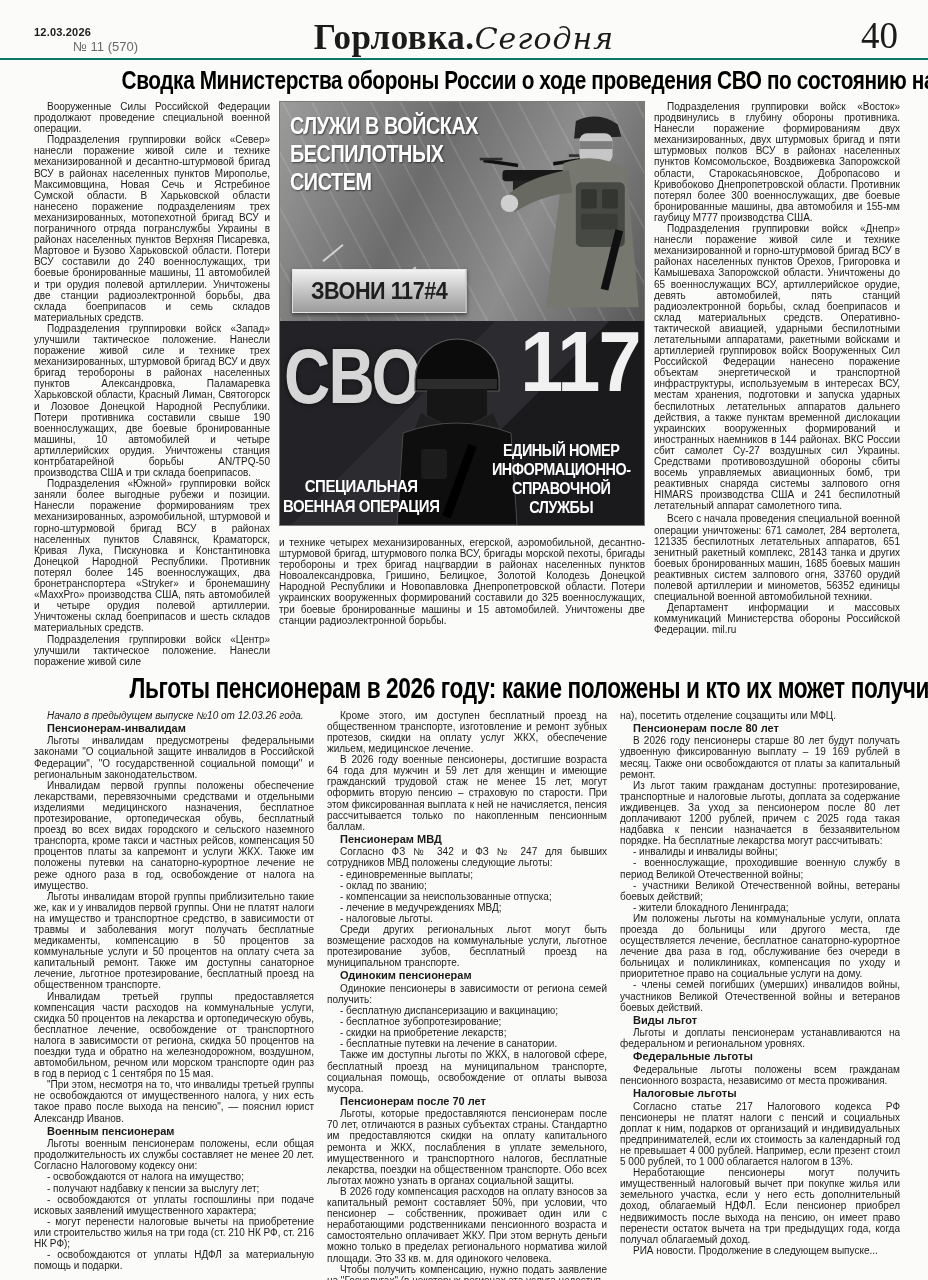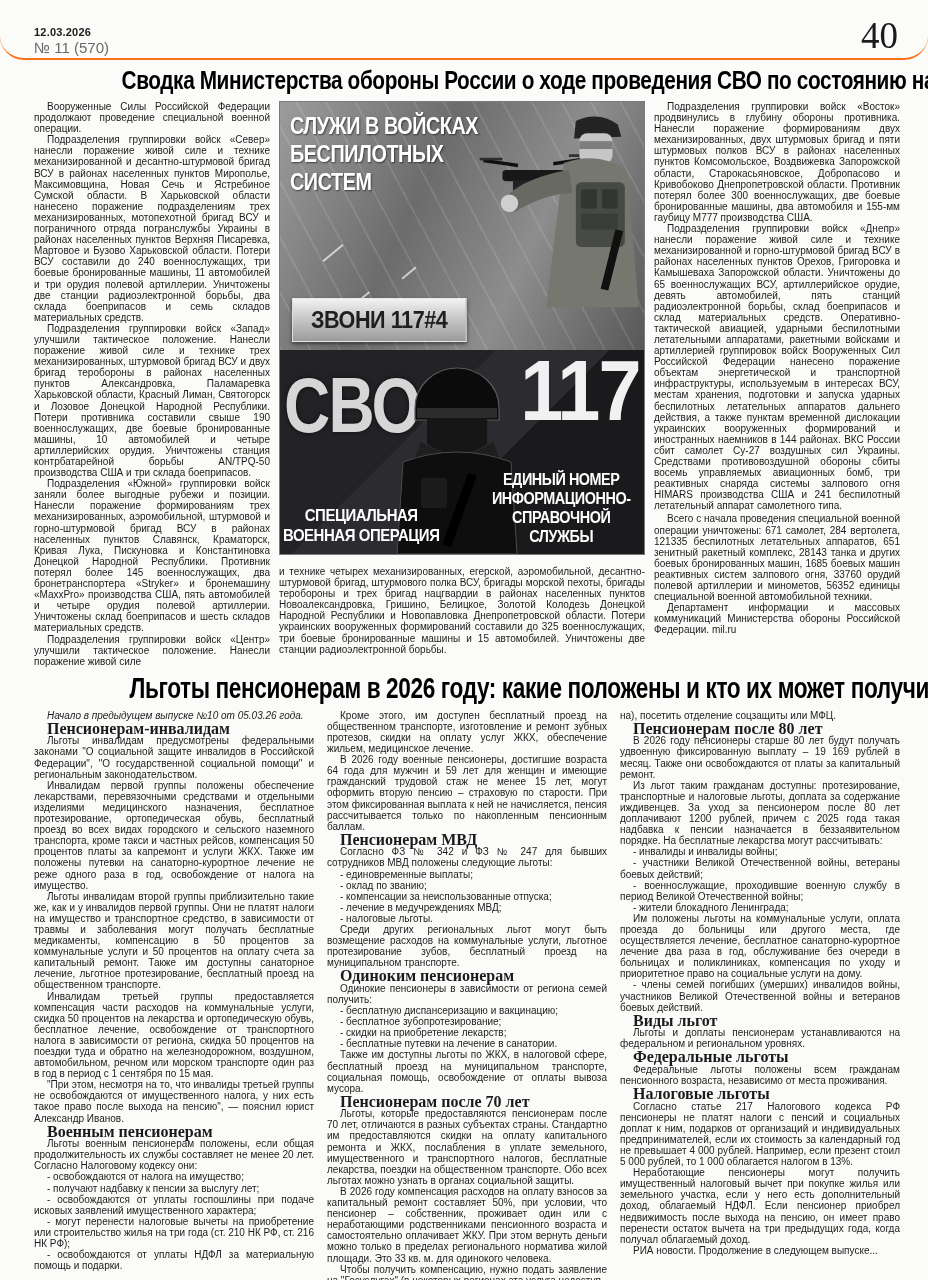--- a/index.html
+++ b/index.html
@@ -3,44 +3,44 @@
 <meta charset="utf-8">
 <style>
   * { box-sizing: border-box; }
   html,body { margin:0; padding:0; }
   body {
     width:928px; height:1280px; overflow:hidden;
     background:#fbfbf9; color:#1b1b1b;
     font-family:"Liberation Sans", sans-serif;
   }
   
-  .header { position:relative; height:60px; border-bottom:2px solid #f97316;border-radius:24px; }
+  .header { position:relative; height:60px; border-bottom:2px solid #0f766e; }
   .dateblock { position:absolute; left:34px; top:26px; }
   .date { font-size:11px; font-weight:bold; letter-spacing:.2px; }
-  .issue { font-size:15px; color:#6a6a6a; margin-top:1px; }
+  .issue { font-size:13px; color:#6a6a6a; margin-top:1px;margin-left:39px; }
   .masthead { position:absolute; left:0; right:0; top:18px; text-align:center; white-space:nowrap; }
   .mast-main { font-family:"Liberation Serif", serif; font-weight:bold; font-size:35px; letter-spacing:.5px; }
   .mast-script { font-family:"DejaVu Serif", serif; font-style:italic; font-size:30px; letter-spacing:1px; }
   .pagenum { position:absolute; right:30px; top:14px; font-family:"Liberation Serif", serif; font-size:37px; }
   
   .hl-wrap { text-align:center; overflow:visible; margin:5px 0 3px 0; }
   .hl { display:inline-block; white-space:nowrap; font-weight:bold; color:#000; letter-spacing:-.5px; }
   .hl1 { font-size:26px; transform:scaleX(.80); transform-origin:center; }
   .hl2 { font-size:29px; transform:scaleX(.78); transform-origin:center; }
   
   .bt { font-size:10px; line-height:11.1px; text-align:justify; margin:0; text-indent:13px; hyphens:auto; }
   .cont { text-indent:0; }
-  .hd { font-weight:bold; font-size:16px; line-height:13.5px; margin-top:1px;font-family:Liberation Serif, serif; }
+  .hd { font-weight:bold; font-size:11px; line-height:13.5px; margin-top:1px; }
   .intro { font-style:italic; }
   
   .a1grid { display:grid; grid-template-columns:236px 366px 1fr; gap:9px; padding:2px 28px 0 34px; }
   .a1sum { margin-top:2px; }
   
   .ad { width:366px; border:1px solid #7a7a7a; }
-  .ad-top { position:relative; height:248px; overflow:hidden;
+  .ad-top { position:relative; height:219px; overflow:hidden;
     background:
       repeating-linear-gradient(62deg, rgba(255,255,255,.10) 0 2px, rgba(255,255,255,0) 2px 26px),
       linear-gradient(115deg,#9c9c9c 0%,#6c6c6c 38%,#8d8d8d 66%,#585858 100%);
   }
   .slogan { position:absolute; left:10px; top:10px; color:#fff; font-weight:bold;
     font-size:23px; line-height:28px; letter-spacing:-.5px; transform:scaleX(.86);
     transform-origin:left top; text-shadow:1px 1px 2px rgba(0,0,0,.55); }
   .scratch { position:absolute; background:rgba(255,255,255,.65); }
   .s1 { width:26px; height:2px; left:40px; top:150px; transform:rotate(-40deg); }
   .s2 { width:18px; height:2px; left:120px; top:170px; transform:rotate(-40deg); }
@@ -72,20 +72,23 @@
 </style>
 </head>
 <body>
 
 <div class="page">
 
   <div class="header">
     <div class="dateblock">
       <div class="date">12.03.2026</div>
       <div class="issue">№ 11 (570)</div>
+    </div>
+    <div class="masthead">
+      <span class="mast-main">Горловка.</span><span class="mast-script">Сегодня</span>
     </div>
     <div class="pagenum">40</div>
   </div>
 
   <div class="hl-wrap">
     <span class="hl hl1">Сводка Министерства обороны России о ходе проведения СВО по состоянию на 10 марта 2026 г.</span>
   </div>
 
   <div class="a1grid">
 
@@ -159,21 +162,21 @@
     </div>
   </div>
 
   <div class="hl-wrap">
     <span class="hl hl2">Льготы пенсионерам в 2026 году: какие положены и кто их может получить. Часть 2</span>
   </div>
 
   <div class="a2grid">
 
     <div>
-      <p class="bt intro">Начало в предыдущем выпуске №10 от 05.03.26 года.</p>
+      <p class="bt intro">Начало в предыдущем выпуске №10 от 12.03.26 года.</p>
       <p class="bt hd">Пенсионерам-инвалидам</p>
       <p class="bt">Льготы инвалидам предусмотрены федеральными законами "О социальной защите инвалидов в Российской Федерации", "О государственной социальной помощи" и региональным законодательством.</p>
       <p class="bt">Инвалидам первой группы положены обеспечение лекарствами, перевязочными средствами и отдельными изделиями медицинского назначения, бесплатное протезирование, ортопедическая обувь, бесплатный проезд во всех видах городского и сельского наземного транспорта, кроме такси и частных рейсов, компенсация 50 процентов платы за капремонт и услуги ЖКХ. Также им положены путевки на санаторно-курортное лечение не реже одного раза в год, освобождение от налога на имущество.</p>
       <p class="bt">Льготы инвалидам второй группы приблизительно такие же, как и у инвалидов первой группы. Они не платят налоги на имущество и транспортное средство, в зависимости от травмы и заболевания могут получать бесплатные медикаменты, компенсацию в 50 процентов за коммунальные услуги и 50 процентов на оплату счета за капитальный ремонт. Также им доступны санаторное лечение, льготное протезирование, бесплатный проезд на общественном транспорте.</p>
       <p class="bt">Инвалидам третьей группы предоставляется компенсация части расходов на коммунальные услуги, скидка 50 процентов на лекарства и ортопедическую обувь, бесплатное лечение, освобождение от транспортного налога в зависимости от региона, скидка 50 процентов на поездки туда и обратно на железнодорожном, воздушном, автомобильном, речном или морском транспорте один раз в год в период с 1 сентября по 15 мая.</p>
       <p class="bt">"При этом, несмотря на то, что инвалиды третьей группы не освобождаются от имущественного налога, у них есть такое право после выхода на пенсию", — пояснил юрист Александр Иванов.</p>
       <p class="bt hd">Военным пенсионерам</p>
       <p class="bt">Льготы военным пенсионерам положены, если общая продолжительность их службы составляет не менее 20 лет. Согласно Налоговому кодексу они:</p>
       <p class="bt">- освобождаются от налога на имущество;</p>
       <p class="bt">- получают надбавку к пенсии за выслугу лет;</p>
@@ -205,22 +208,22 @@
       <p class="bt">В 2026 году компенсация расходов на оплату взносов за капитальный ремонт составляет 50%, при условии, что пенсионер – собственник, проживает один или с неработающими родственниками пенсионного возраста и самостоятельно оплачивает ЖКУ. При этом вернуть деньги можно только в пределах регионального норматива жилой площади. Это 33 кв. м. для одинокого человека.</p>
       <p class="bt">Чтобы получить компенсацию, нужно подать заявление на "Госуслугах" (в некоторых регионах эта услуга недоступ-</p>
     </div>
 
     <div>
       <p class="bt cont">на), посетить отделение соцзащиты или МФЦ.</p>
       <p class="bt hd">Пенсионерам после 80 лет</p>
       <p class="bt">В 2026 году пенсионеры старше 80 лет будут получать удвоенную фиксированную выплату – 19 169 рублей в месяц. Также они освобождаются от платы за капитальный ремонт.</p>
       <p class="bt">Из льгот таким гражданам доступны: протезирование, транспортные и налоговые льготы, доплата за содержание иждивенцев. За уход за пенсионером после 80 лет доплачивают 1200 рублей, причем с 2025 года такая надбавка к пенсии назначается в беззаявительном порядке. На бесплатные лекарства могут рассчитывать:</p>
       <p class="bt">- инвалиды и инвалиды войны;</p>
+      <p class="bt">- военнослужащие, проходившие военную службу в период Великой Отечественной войны;</p>
       <p class="bt">- участники Великой Отечественной войны, ветераны боевых действий;</p>
-      <p class="bt">- военнослужащие, проходившие военную службу в период Великой Отечественной войны;</p>
       <p class="bt">- жители блокадного Ленинграда;</p>
       <p class="bt">Им положены льготы на коммунальные услуги, оплата проезда до больницы или другого места, где осуществляется лечение, бесплатное санаторно-курортное лечение два раза в год, обслуживание без очереди в больницах и поликлиниках, компенсация по уходу и приоритетное право на социальные услуги на дому.</p>
       <p class="bt">- члены семей погибших (умерших) инвалидов войны, участников Великой Отечественной войны и ветеранов боевых действий.</p>
       <p class="bt hd">Виды льгот</p>
       <p class="bt">Льготы и доплаты пенсионерам устанавливаются на федеральном и региональном уровнях.</p>
       <p class="bt hd">Федеральные льготы</p>
       <p class="bt">Федеральные льготы положены всем гражданам пенсионного возраста, независимо от места проживания.</p>
       <p class="bt hd">Налоговые льготы</p>
       <p class="bt">Согласно статье 217 Налогового кодекса РФ пенсионеры не платят налоги с пенсий и социальных доплат к ним, подарков от организаций и индивидуальных предпринимателей, если их стоимость за календарный год не превышает 4 000 рублей. Например, если презент стоил 5 000 рублей, то 1 000 облагается налогом в 13%.</p>
       <p class="bt">Неработающие пенсионеры могут получить имущественный налоговый вычет при покупке жилья или земельного участка, если у него есть дополнительный доход, облагаемый НДФЛ. Если пенсионер приобрел недвижимость после выхода на пенсию, он имеет право перенести остаток вычета на три предыдущих года, когда получал облагаемый доход.</p>

